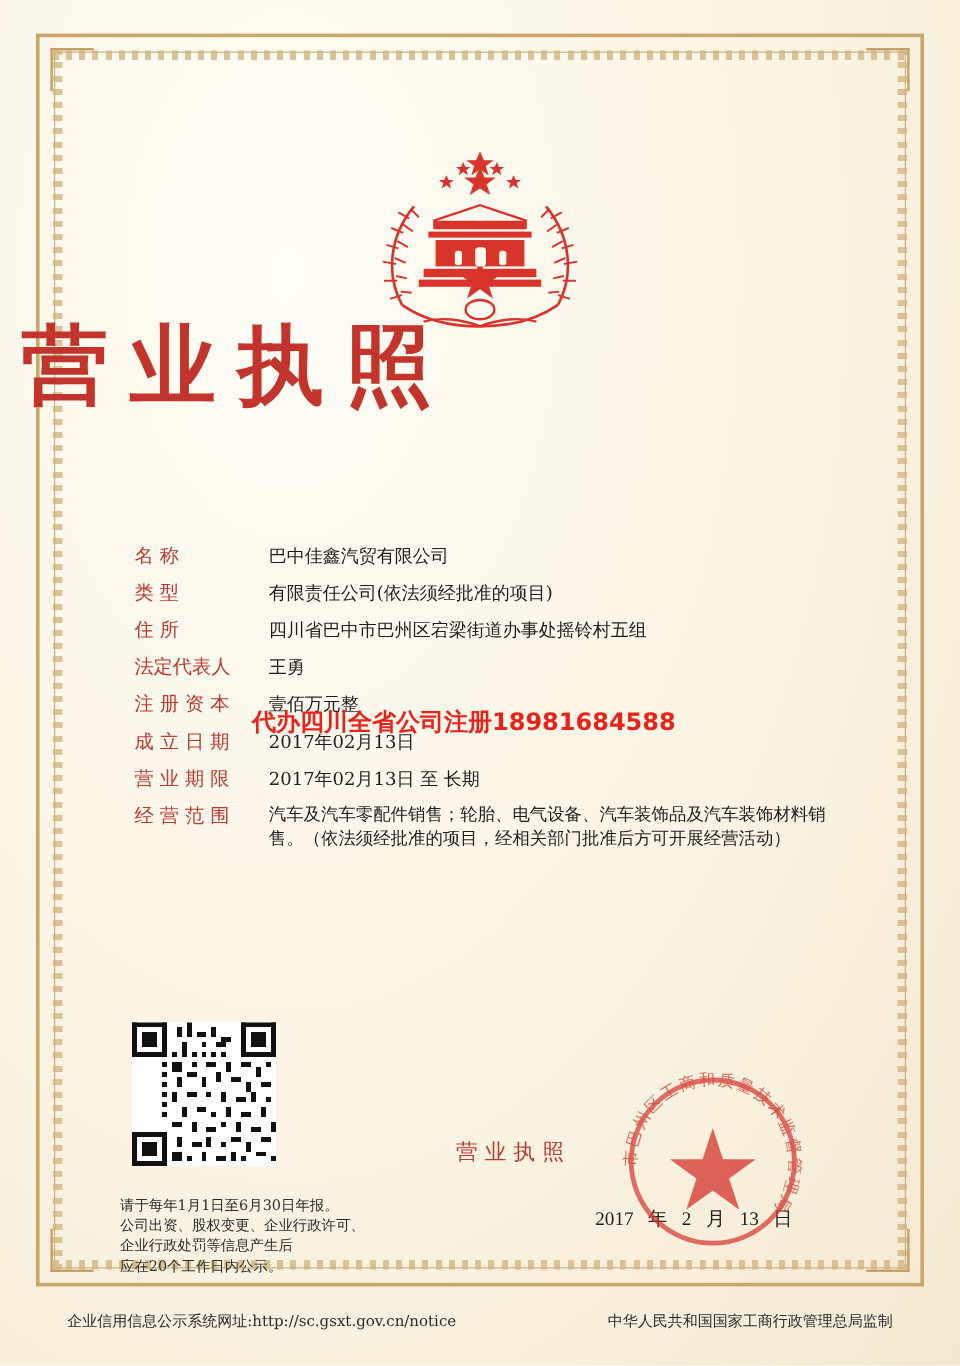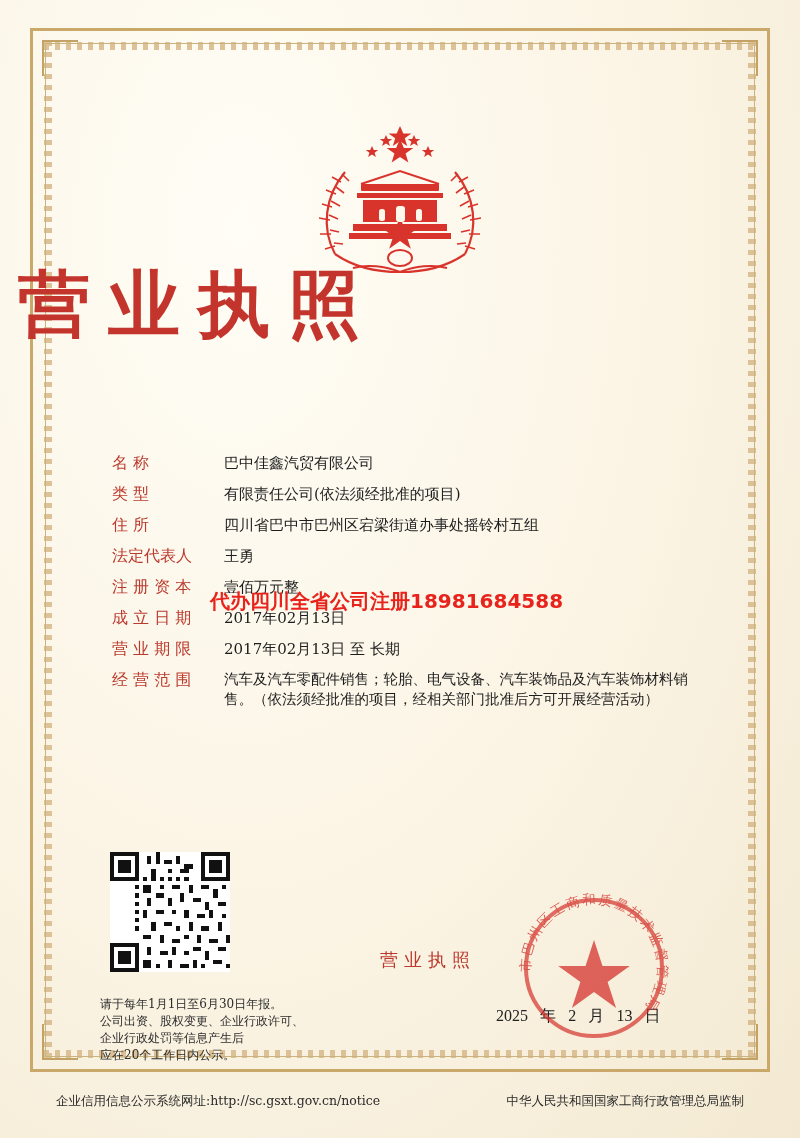--- a/index.html
+++ b/index.html
@@ -458,21 +458,21 @@
           <rect x="22" y="27" width="1" height="1"></rect>
         <rect x="25" y="26" width="2" height="1"></rect>
           <rect x="28" y="27" width="1" height="1"></rect>
       </g>
     </svg>
   </div>
 
   <div class="registry">营业执照</div>
 
   <div class="reg-date">
-    <span class="num">2025</span>
+    <span class="num">2017</span>
     <span class="cn">年</span>
     <span class="num">2</span>
     <span class="cn">月</span>
     <span class="num">13</span>
     <span class="cn">日</span>
   </div>
 
   <div class="seal">
     <svg viewBox="0 0 172 172" width="172" height="172">
       <defs>

